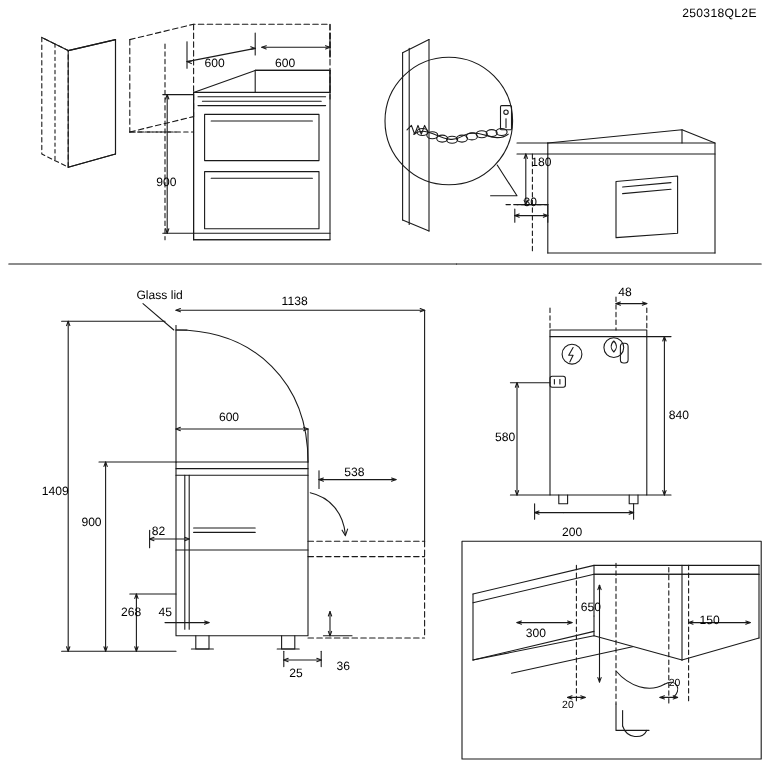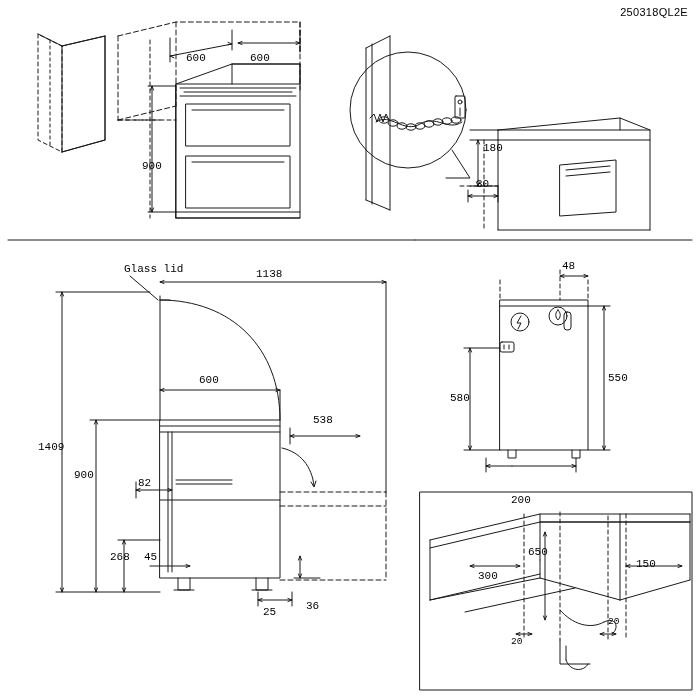--- a/index.html
+++ b/index.html
@@ -22,21 +22,21 @@
   }
   svg#drawing {
     position: absolute;
     left: 0;
     top: 0;
     width: 700px;
     height: 700px;
   }
   .lbl {
     position: absolute;
-    font-family: Liberation Mono, monospace;
+    font-family: Liberation Sans, sans-serif;
     font-size: 11px;
     line-height: 12px;
     color: #000;
     white-space: nowrap;
   }
   .lbl.small { font-size: 9.5px; }
   .code {
     position: absolute;
     right: 12px;
     top: 6px;
@@ -358,33 +358,33 @@
   <div class="lbl" style="left:186px; top:52px;">600</div>
   <div class="lbl" style="left:250px; top:52px;">600</div>
   <div class="lbl" style="left:142px; top:160px;">900</div>
 
   <div class="lbl" style="left:483px; top:142px;">180</div>
   <div class="lbl" style="left:476px; top:178px;">30</div>
 
   <div class="lbl" style="left:88px; top:263px;margin-left:36px;">Glass lid</div>
   <div class="lbl" style="left:256px; top:268px;">1138</div>
   <div class="lbl" style="left:199px; top:374px;">600</div>
-  <div class="lbl" style="left:313px; top:414px;text-align:right;">538</div>
+  <div class="lbl" style="left:313px; top:424px;text-align:right;">538</div>
   <div class="lbl" style="left:38px; top:441px;">1409</div>
   <div class="lbl" style="left:74px; top:469px;">900</div>
   <div class="lbl" style="left:110px; top:551px;">268</div>
   <div class="lbl" style="left:144px; top:551px;">45</div>
   <div class="lbl" style="left:138px; top:477px;">82</div>
   <div class="lbl" style="left:306px; top:578px;margin-top:22px;">36</div>
   <div class="lbl" style="left:263px; top:606px;">25</div>
 
   <div class="lbl" style="left:562px; top:260px;">48</div>
-  <div class="lbl" style="left:608px; top:372px;">550</div>
+  <div class="lbl" style="left:608px; top:372px;">840</div>
   <div class="lbl" style="left:450px; top:392px;">580</div>
-  <div class="lbl" style="left:511px; top:494px;">200</div>
+  <div class="lbl" style="left:511px; top:478px;">200</div>
 
   <div class="lbl" style="left:478px; top:570px;">300</div>
   <div class="lbl" style="left:528px; top:546px;">650</div>
   <div class="lbl" style="left:636px; top:558px;">150</div>
   <div class="lbl small" style="left:511px; top:636px;">20</div>
   <div class="lbl small" style="left:608px; top:616px;">20</div>
 
 </div>
 
 </body></html>

